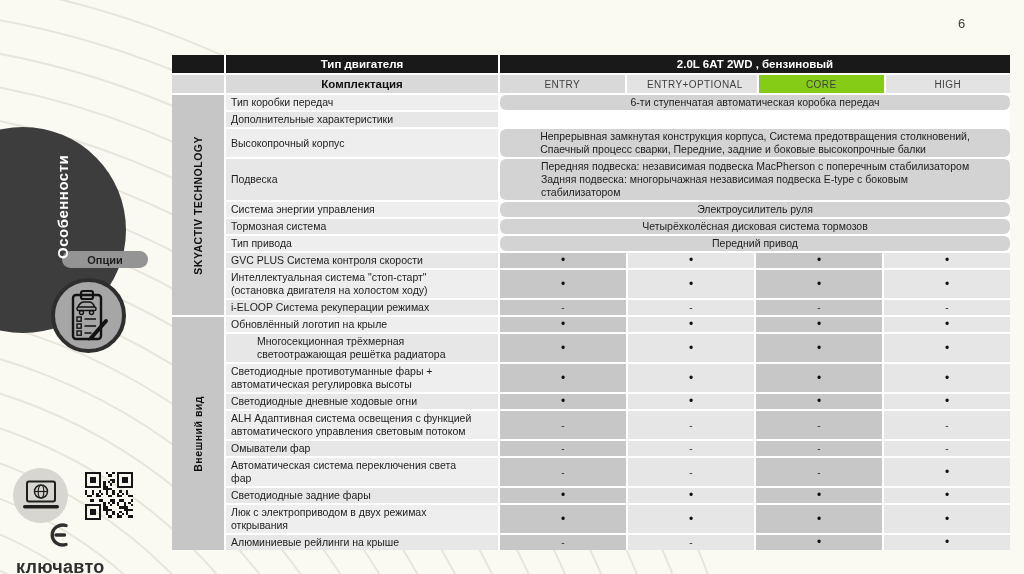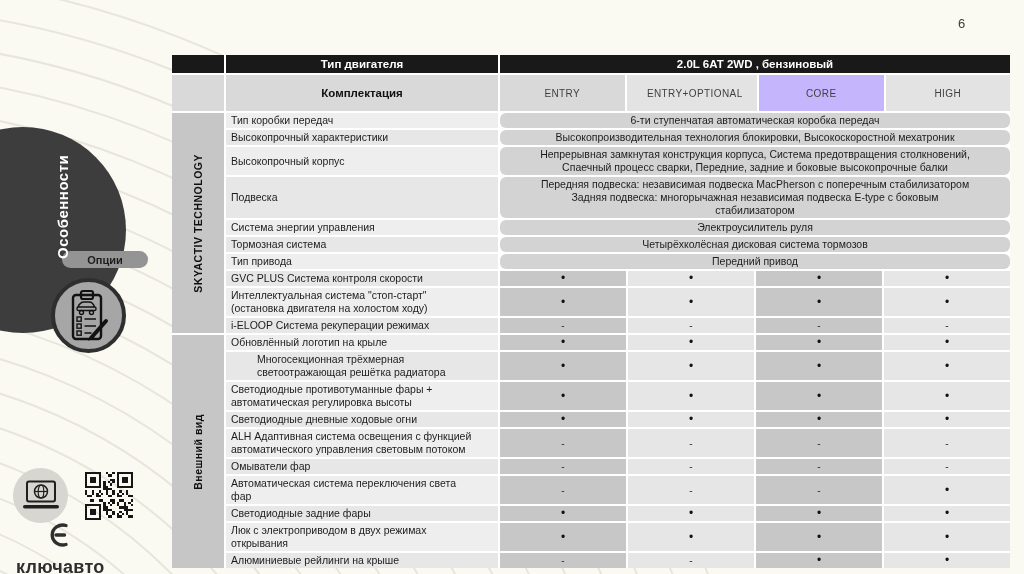--- a/index.html
+++ b/index.html
@@ -21,21 +21,21 @@
   .page-num{position:absolute;left:958px;top:16px;font-size:13px;color:#3c3c3c;z-index:5;}
 
   
   .spec-table{
     position:absolute;left:172px;top:55px;width:838px;z-index:2;
     background:#ffffff;display:flex;flex-direction:column;gap:2px;
     font-size:10.5px;line-height:13px;
   }
   .t-row{display:flex;gap:2px;}
   .h1{height:18px;}
-  .h2{height:36px;}
+  .h2{height:18px;}
   .cell{display:flex;align-items:center;justify-content:center;}
   .corner{width:52px;flex:none;background:var(--hdr-bg);}
   .corner2{width:52px;flex:none;background:var(--hdr2-bg);}
   .hdr-label{width:272px;flex:none;background:var(--hdr-bg);color:#fff;font-weight:bold;font-size:11.5px;}
   .hdr-engine{flex:1;background:var(--hdr-bg);color:#fff;font-weight:bold;font-size:11.5px;}
   .hdr-trim-label{width:272px;flex:none;background:var(--hdr2-bg);font-weight:bold;font-size:11.5px;color:#111;}
   .trim-cells{flex:1;display:flex;gap:2px;}
   .trim-cell{flex:1;font-size:10px;color:#3f3f3f;letter-spacing:.4px;}
 
   .group{display:flex;gap:2px;}
@@ -45,21 +45,21 @@
   }
   .vert{writing-mode:vertical-rl;transform:rotate(180deg);}
   .group-cell .vert{font-weight:bold;font-size:10.5px;letter-spacing:.5px;color:#0f0f0f;white-space:nowrap;}
   .rows{flex:1;display:flex;flex-direction:column;gap:2px;}
   .b-row{display:flex;gap:2px;min-height:15px;}
   .row-label{
     width:272px;flex:none;display:flex;align-items:center;
     padding:1px 24px 1px 5px;
   }
   .span-cell{flex:1;display:flex;align-items:center;justify-content:center;
-    background:var(--span-bg);text-align:center;padding:1px 24px;white-space:pre-line;border-radius:6px;}
+    background:var(--span-bg);text-align:left;padding:1px 24px;white-space:pre-line;border-radius:6px;}
   .val-cells{flex:1;display:flex;gap:2px;}
   .val-cell{flex:1;display:flex;align-items:center;justify-content:center;color:#111;}
   .val-dot{font-size:12px;}
   .val-dash{font-size:10px;color:#2e2e2e;}
 
   
   .big-circle{
     position:absolute;left:-80px;top:127px;width:206px;height:206px;border-radius:50%;
     background:var(--circle);z-index:3;
   }
@@ -277,36 +277,35 @@
       <div class="cell corner"></div>
       <div class="cell hdr-label">Тип двигателя</div>
       <div class="cell hdr-engine">2.0L 6AT 2WD , бензиновый</div>
     </div>
     <div class="t-row h2">
       <div class="cell corner2"></div>
       <div class="cell hdr-trim-label">Комплектация</div>
       <div class="trim-cells">
         <div class="cell trim-cell" style="background: rgb(217, 217, 217);">ENTRY</div>
         <div class="cell trim-cell" style="background: rgb(227, 227, 227); padding-left: 6px;">ENTRY+OPTIONAL</div>
-        <div class="cell trim-cell" style="background: #c4b5fd;">CORE</div>
+        <div class="cell trim-cell" style="background: #84cc16;">CORE</div>
         <div class="cell trim-cell" style="background: rgb(227, 227, 227);">HIGH</div>
       </div>
     </div>
     <div class="group">
       <div class="group-cell">
         <div class="vert">SKYACTIV TECHNOLOGY</div>
       </div>
       <div class="rows">
         <div class="b-row">
           <div class="row-label" style="background: var(--label-a);">Тип коробки передач</div>
           <div class="span-cell">6-ти ступенчатая автоматическая коробка передач</div>
         </div>
         <div class="b-row">
-          <div class="row-label" style="background: var(--label-b);">Высокопрочный характеристики</div>
-          <div class="span-cell">Высокопроизводительная технология блокировки, Высокоскоростной мехатроник</div>
+          <div class="row-label" style="background: var(--label-b);">Дополнительные характеристики</div>
         </div>
         <div class="b-row">
           <div class="row-label" style="background: var(--label-a);">Высокопрочный корпус</div>
           <div class="span-cell">Непрерывная замкнутая конструкция корпуса, Система предотвращения столкновений,
 Спаечный процесс сварки, Передние, задние и боковые высокопрочные балки</div>
         </div>
         <div class="b-row">
           <div class="row-label" style="background: var(--label-b);">Подвеска</div>
           <div class="span-cell">Передняя подвеска: независимая подвеска MacPherson с поперечным стабилизатором
 Задняя подвеска: многорычажная независимая подвеска E-type с боковым

